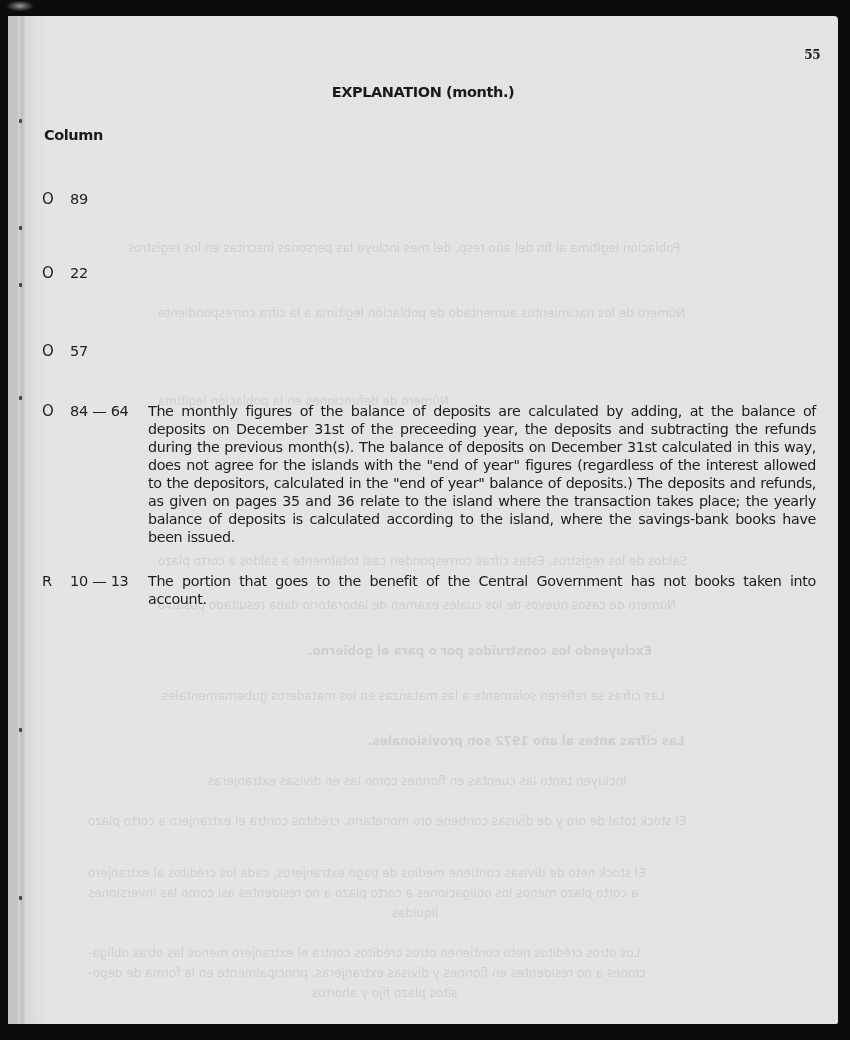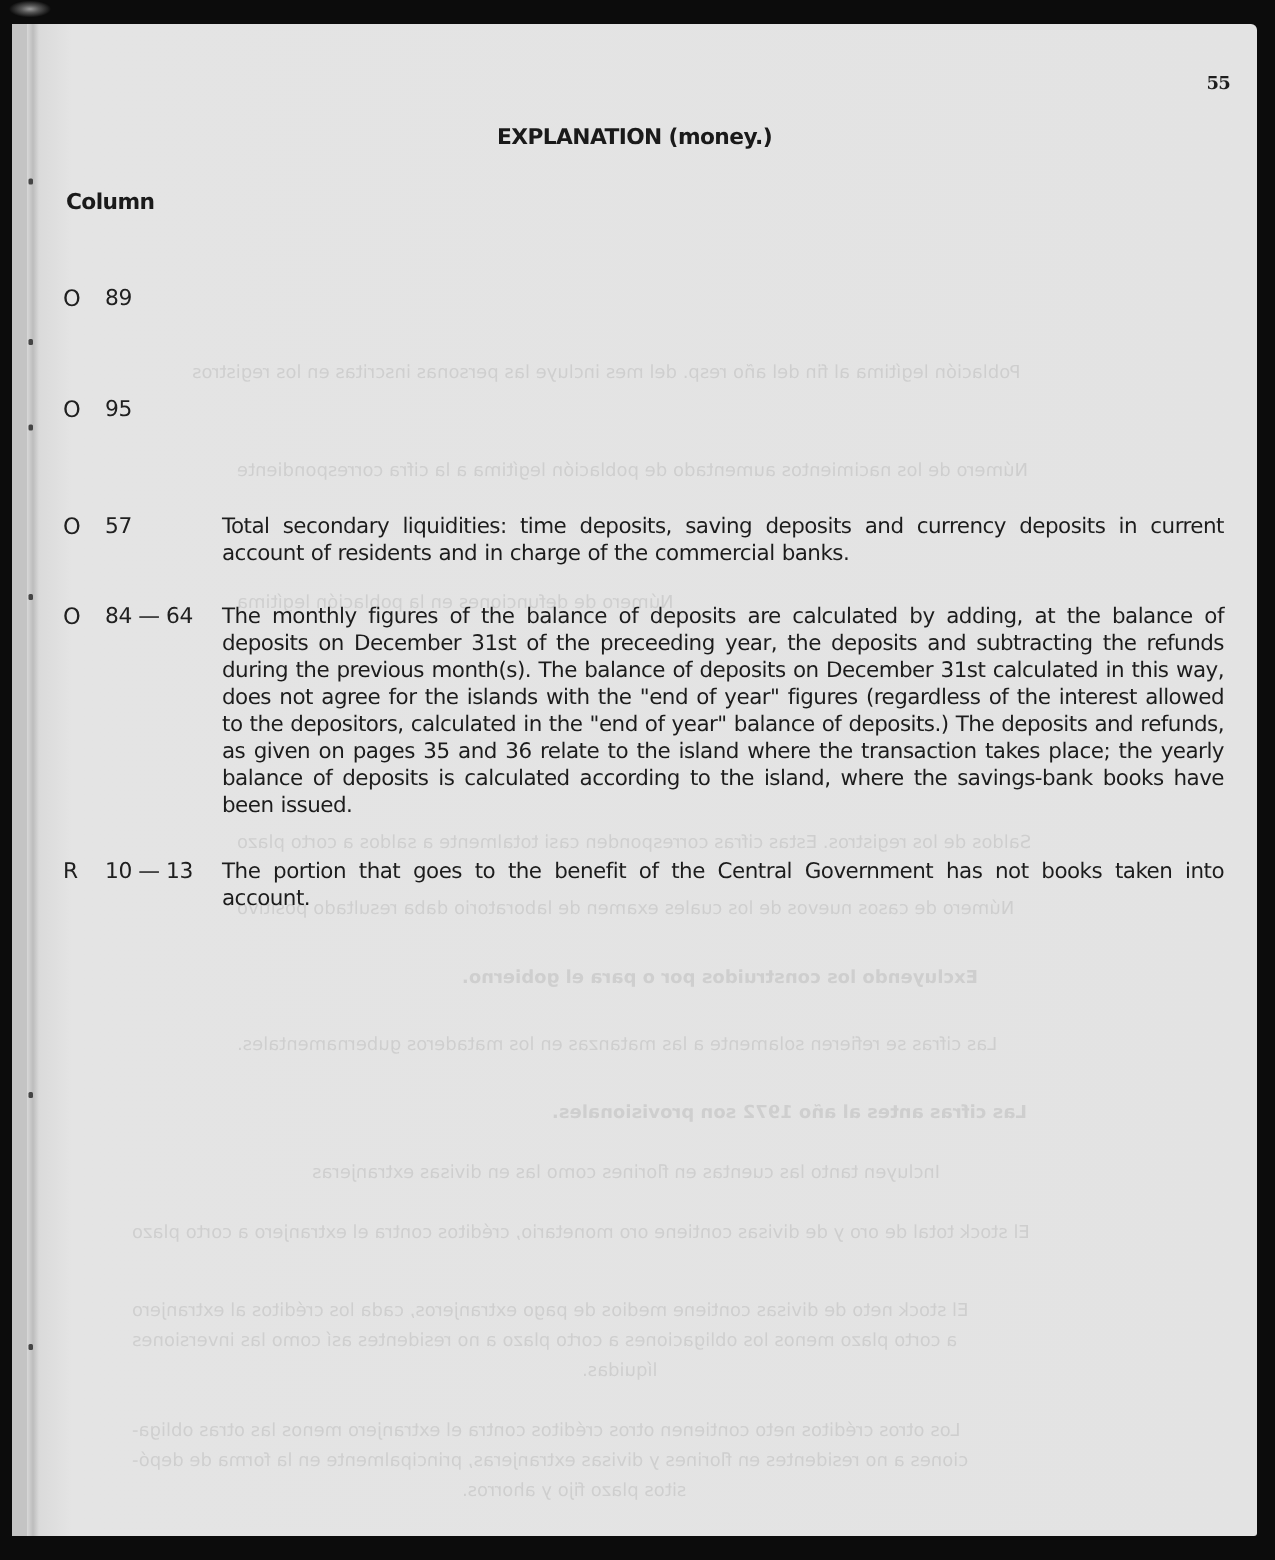--- a/index.html
+++ b/index.html
@@ -100,43 +100,42 @@
   <div class="bleed" style="left:200px; top:758px;">Incluyen tanto las cuentas en florines como las en divisas extranjeras</div>
   <div class="bleed" style="left:80px; top:798px;">El stock total de oro y de divisas contiene oro monetario, créditos contra el extranjero a corto plazo</div>
   <div class="bleed" style="left:80px; top:850px;">El stock neto de divisas contiene medios de pago extranjeros, cada los créditos al extranjero</div>
   <div class="bleed" style="left:80px; top:870px;">a corto plazo menos los obligaciones a corto plazo a no residentes así como las inversiones</div>
   <div class="bleed" style="left:380px; top:890px;">líquidas.</div>
   <div class="bleed" style="left:80px; top:930px;">Los otros créditos neto contienen otros créditos contra el extranjero menos las otras obliga-</div>
   <div class="bleed" style="left:80px; top:950px;">ciones a no residentes en florines y divisas extranjeras, principalmente en la forma de depó-</div>
   <div class="bleed" style="left:300px; top:970px;">sitos plazo fijo y ahorros.</div>
 
   <div class="page-number">55</div>
-  <div class="title">EXPLANATION (money.)</div>
+  <div class="title">EXPLANATION (month.)</div>
   <div class="column-header">Column</div>
 
   <div class="entry" style="top:174px;">
     <div class="ref">
       <span class="mark circle">O</span>
       <span>89</span>
     </div>
   </div>
 
   <div class="entry" style="top:248px;">
     <div class="ref">
       <span class="mark circle">O</span>
-      <span>95</span>
+      <span>22</span>
     </div>
   </div>
 
   <div class="entry" style="top:326px;">
     <div class="ref">
       <span class="mark circle">O</span>
       <span>57</span>
     </div>
-    <div class="text">Total secondary liquidities: time deposits, saving deposits and currency deposits in current account of residents and in charge of the commercial banks.</div>
   </div>
 
   <div class="entry" style="top:386px;">
     <div class="ref">
       <span class="mark circle">O</span>
       <span>84 — 64</span>
     </div>
     <div class="text">The monthly figures of the balance of deposits are calculated by adding, at the balance of deposits on December 31st of the preceeding year, the deposits and subtracting the refunds during the previous month(s). The balance of deposits on December 31st calculated in this way, does not agree for the islands with the "end of year" figures (regardless of the interest allowed to the depositors, calculated in the "end of year" balance of deposits.) The deposits and refunds, as given on pages 35 and 36 relate to the island where the transaction takes place; the yearly balance of deposits is calculated according to the island, where the savings-bank books have been issued.</div>
   </div>
 

